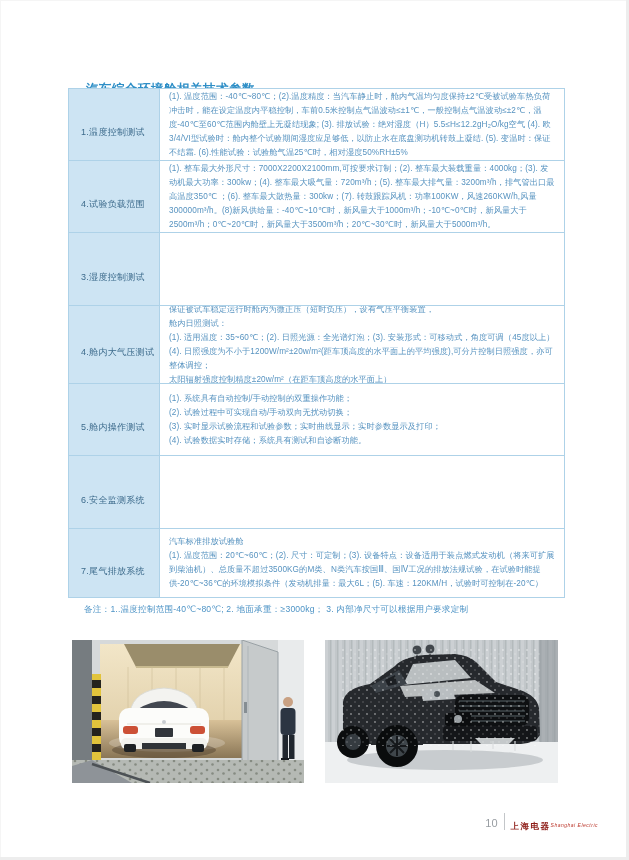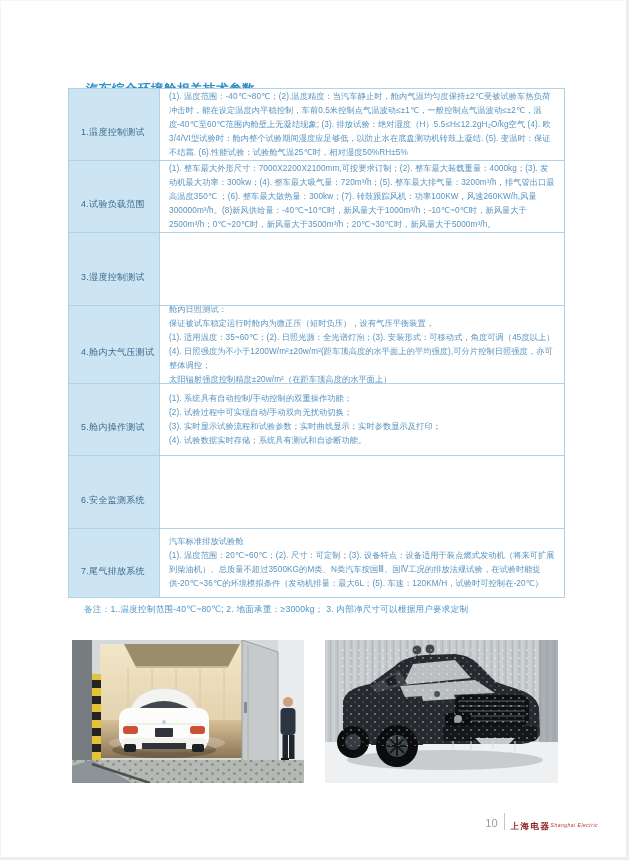--- a/index.html
+++ b/index.html
@@ -77,22 +77,22 @@
         <div class="t-content">
           <div class="t-line">(1). 整车最大外形尺寸：7000X2200X2100mm,可按要求订制；(2). 整车最大装载重量：4000kg；(3). 发动机最大功率：300kw；(4). 整车最大吸气量：720m³/h；(5). 整车最大排气量：3200m³/h，排气管出口最高温度350℃ ；(6). 整车最大散热量：300kw；(7). 转鼓跟踪风机：功率100KW，风速260KW/h,风量300000m³/h。(8)新风供给量：-40℃~10℃时，新风量大于1000m³/h；-10℃~0℃时，新风量大于2500m³/h；0℃~20℃时，新风量大于3500m³/h；20℃~30℃时，新风量大于5000m³/h。</div>
         </div>
       </div>
       <div class="t-row">
         <div class="t-label">3.湿度控制测试</div>
       </div>
       <div class="t-row">
         <div class="t-label">4.舱内大气压测试</div>
         <div class="t-content">
+          <div class="t-line">保证被试车稳定运行时舱内为微正压（短时负压），设有气压平衡装置，</div>
           <div class="t-line">舱内日照测试：</div>
-          <div class="t-line">保证被试车稳定运行时舱内为微正压（短时负压），设有气压平衡装置，</div>
           <div class="t-line">(1). 适用温度：35~60℃；(2). 日照光源：全光谱灯泡；(3). 安装形式：可移动式，角度可调（45度以上）</div>
           <div class="t-line">(4). 日照强度为不小于1200W/m²±20w/m²(距车顶高度的水平面上的平均强度),可分片控制日照强度，亦可整体调控；</div>
           <div class="t-line">太阳辐射强度控制精度±20w/m²（在距车顶高度的水平面上）</div>
         </div>
       </div>
       <div class="t-row">
         <div class="t-label">5.舱内操作测试</div>
         <div class="t-content">
           <div class="t-line">(1). 系统具有自动控制/手动控制的双重操作功能；</div>
           <div class="t-line">(2). 试验过程中可实现自动/手动双向无扰动切换；</div>

